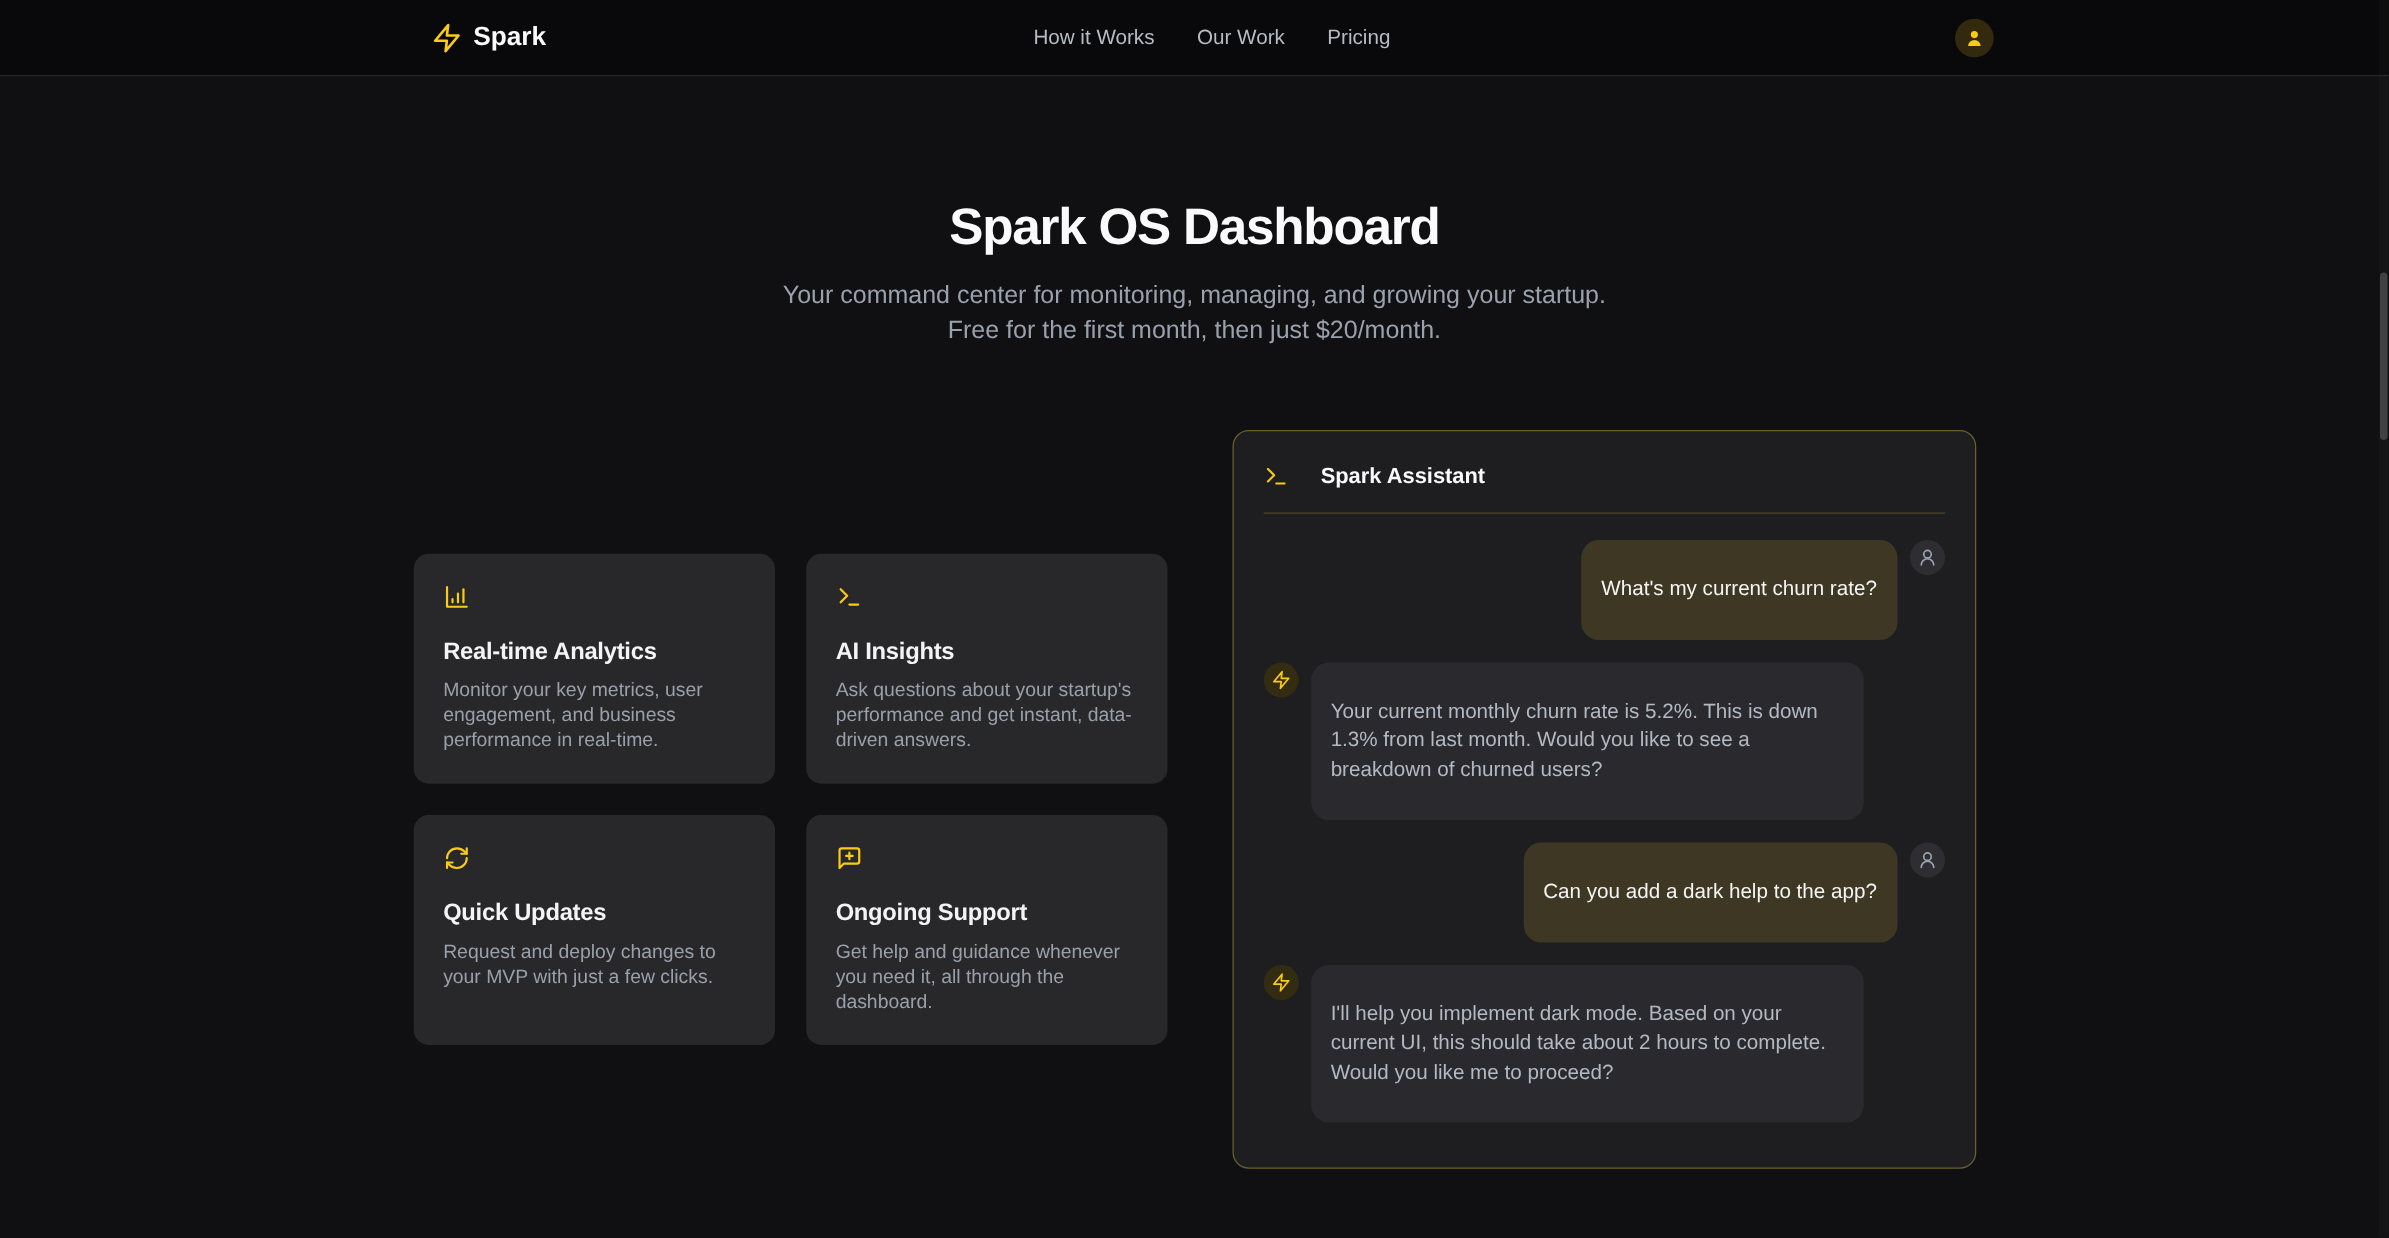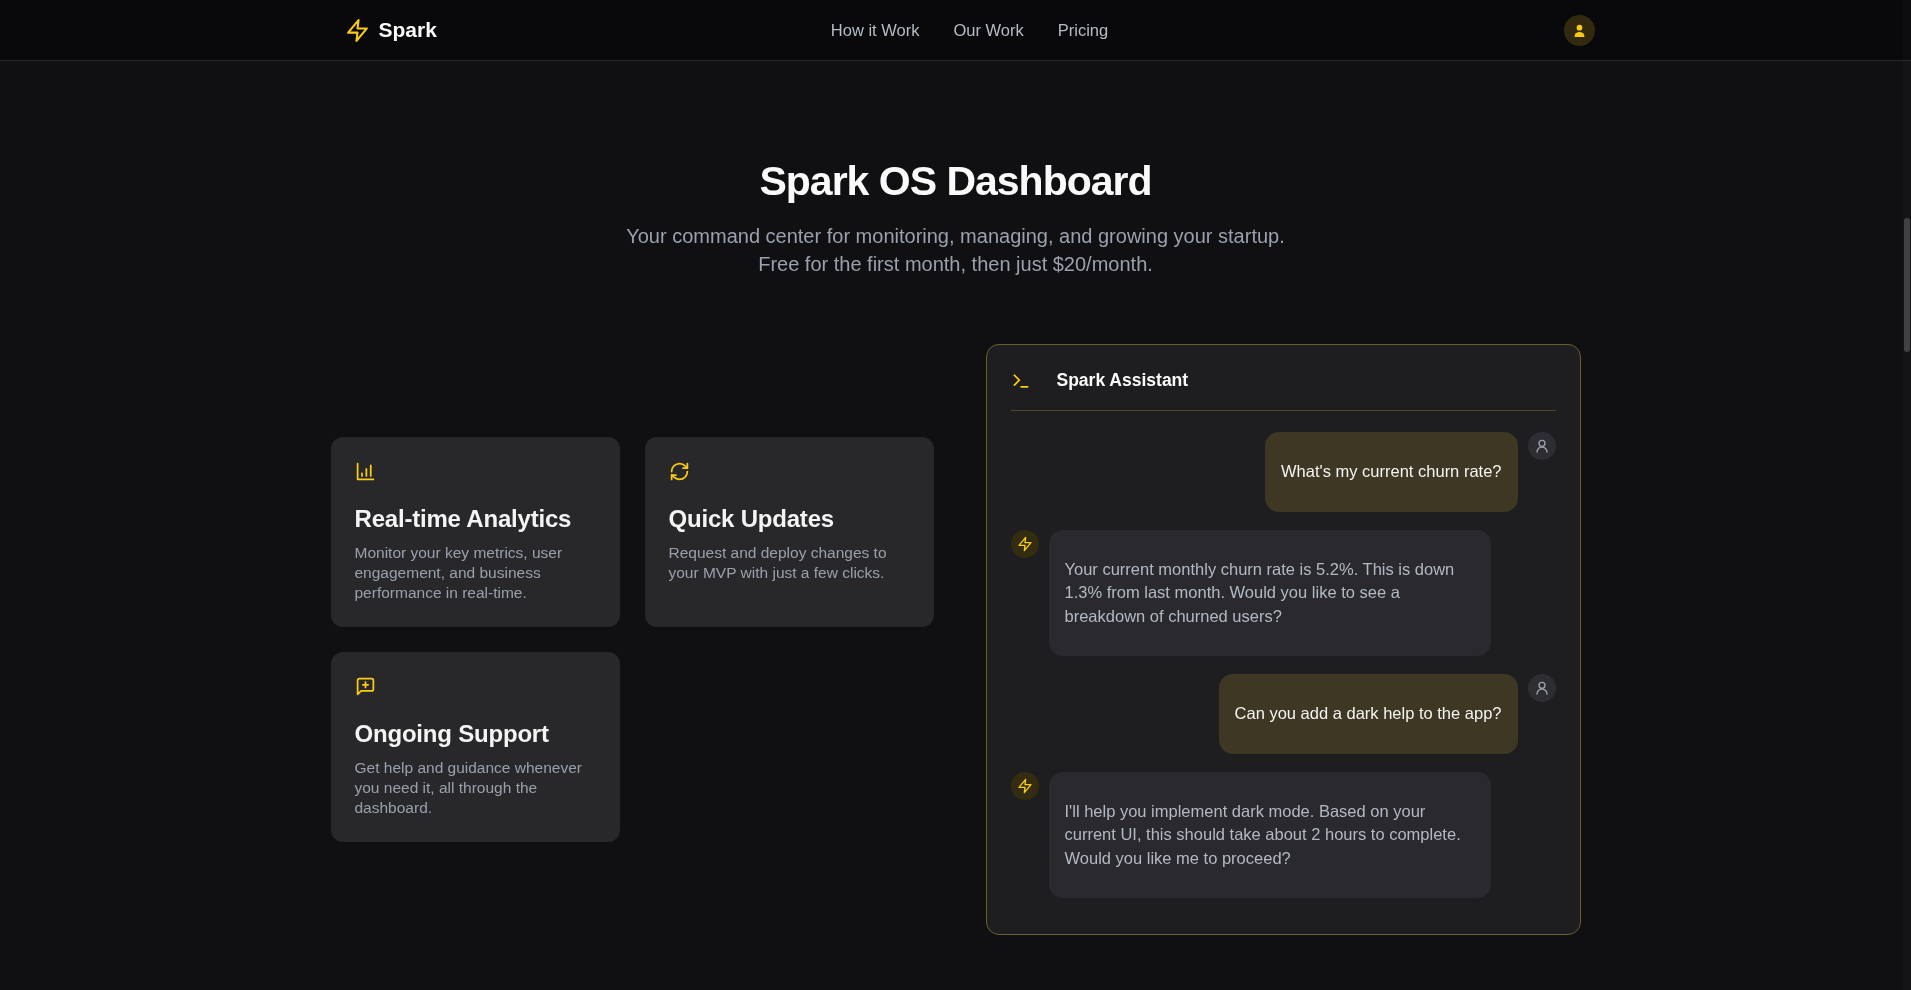--- a/index.html
+++ b/index.html
@@ -31,21 +31,21 @@
   .subtitle { margin:17px auto 0; max-width:678px; font-size:20px; line-height:28px; color:#9aa1ad; }
 
   
   .content-row { width:1250px; margin:66px auto 0; display:flex; align-items:center; gap:52px; }
 
   
   .features-grid { width:603px; display:grid; grid-template-columns:289px 289px; gap:25px; }
   .card { background:#28282b; border-radius:12px; padding:24px; }
   .card-icon { color:var(--accent,#facc15); display:block; height:22px; }
   .card-icon svg { width:21px; height:21px; }
-  .card h3 { margin-top:22px; font-size:24px; font-weight:700; color:#f4f4f5; letter-spacing:-0.2px; }
+  .card h3 { margin-top:22px; font-size:19px; font-weight:700; color:#f4f4f5; letter-spacing:-0.2px; }
   .card p { margin-top:10px; font-size:15.5px; line-height:20px; color:#99a0ab; }
 
   
   .chat-panel { width:596px; background:#1e1e21; border:1px solid var(--panel-border,#6b5e2d); border-radius:13px; }
   .chat-header { display:flex; align-items:center; gap:26px; padding:25px 24px 19px; }
   .chat-header svg { width:20px; height:20px; color:var(--accent,#facc15); }
   .chat-title { font-size:17.5px; font-weight:700; color:#fafafa; }
   .chat-divider { height:1px; margin:0 24px; background:#4e4624; }
   .chat-messages { padding:21px 24px 36px; display:flex; flex-direction:column; gap:18px; }
   .msg { display:flex; gap:10px; align-items:flex-start; }
@@ -70,21 +70,21 @@
   <div class="nav-inner">
     <div class="brand">
       <span style="display:flex">
         <svg viewBox="0 0 24 24" fill="none" stroke="currentColor" stroke-width="2" stroke-linecap="round" stroke-linejoin="round">
             <polygon points="13 2 3 14 12 14 11 22 21 10 12 10 13 2"></polygon>
           </svg>
       </span>
       <span>Spark</span>
     </div>
     <div class="nav-links">
-      <a>How it Work</a>
+      <a>How it Works</a>
       <a>Our Work</a>
       <a>Pricing</a>
     </div>
     <div class="nav-right">
       <button class="avatar-btn">
         <span style="display:flex">
           <svg viewBox="0 0 24 24" fill="currentColor">
               <circle cx="12" cy="8" r="4"></circle>
               <path d="M5 21a7 7 0 0 1 14 0z"></path>
             </svg>
@@ -109,20 +109,30 @@
             <path d="M3 3v18h18"></path>
             <path d="M8 17v-3"></path>
             <path d="M13 17V9"></path>
             <path d="M18 17V5"></path>
           </svg>
       </span>
       <h3>Real-time Analytics</h3>
       <p>Monitor your key metrics, user engagement, and business performance in real-time.</p>
     </div>
 
+    <div class="card">
+      <span class="card-icon">
+        <svg viewBox="0 0 24 24" fill="none" stroke="currentColor" stroke-width="2" stroke-linecap="round" stroke-linejoin="round">
+            <polyline points="4 17 10 11 4 5"></polyline>
+            <line x1="12" y1="19" x2="20" y2="19"></line>
+          </svg>
+      </span>
+      <h3>AI Insights</h3>
+      <p>Ask questions about your startup's performance and get instant, data-driven answers.</p>
+    </div>
 
     <div class="card">
       <span class="card-icon">
         <svg viewBox="0 0 24 24" fill="none" stroke="currentColor" stroke-width="2" stroke-linecap="round" stroke-linejoin="round">
             <path d="M3 12a9 9 0 0 1 9-9 9.75 9.75 0 0 1 6.74 2.74L21 8"></path>
             <path d="M21 3v5h-5"></path>
             <path d="M21 12a9 9 0 0 1-9 9 9.75 9.75 0 0 1-6.74-2.74L3 16"></path>
             <path d="M8 16H3v5"></path>
           </svg>
       </span>

